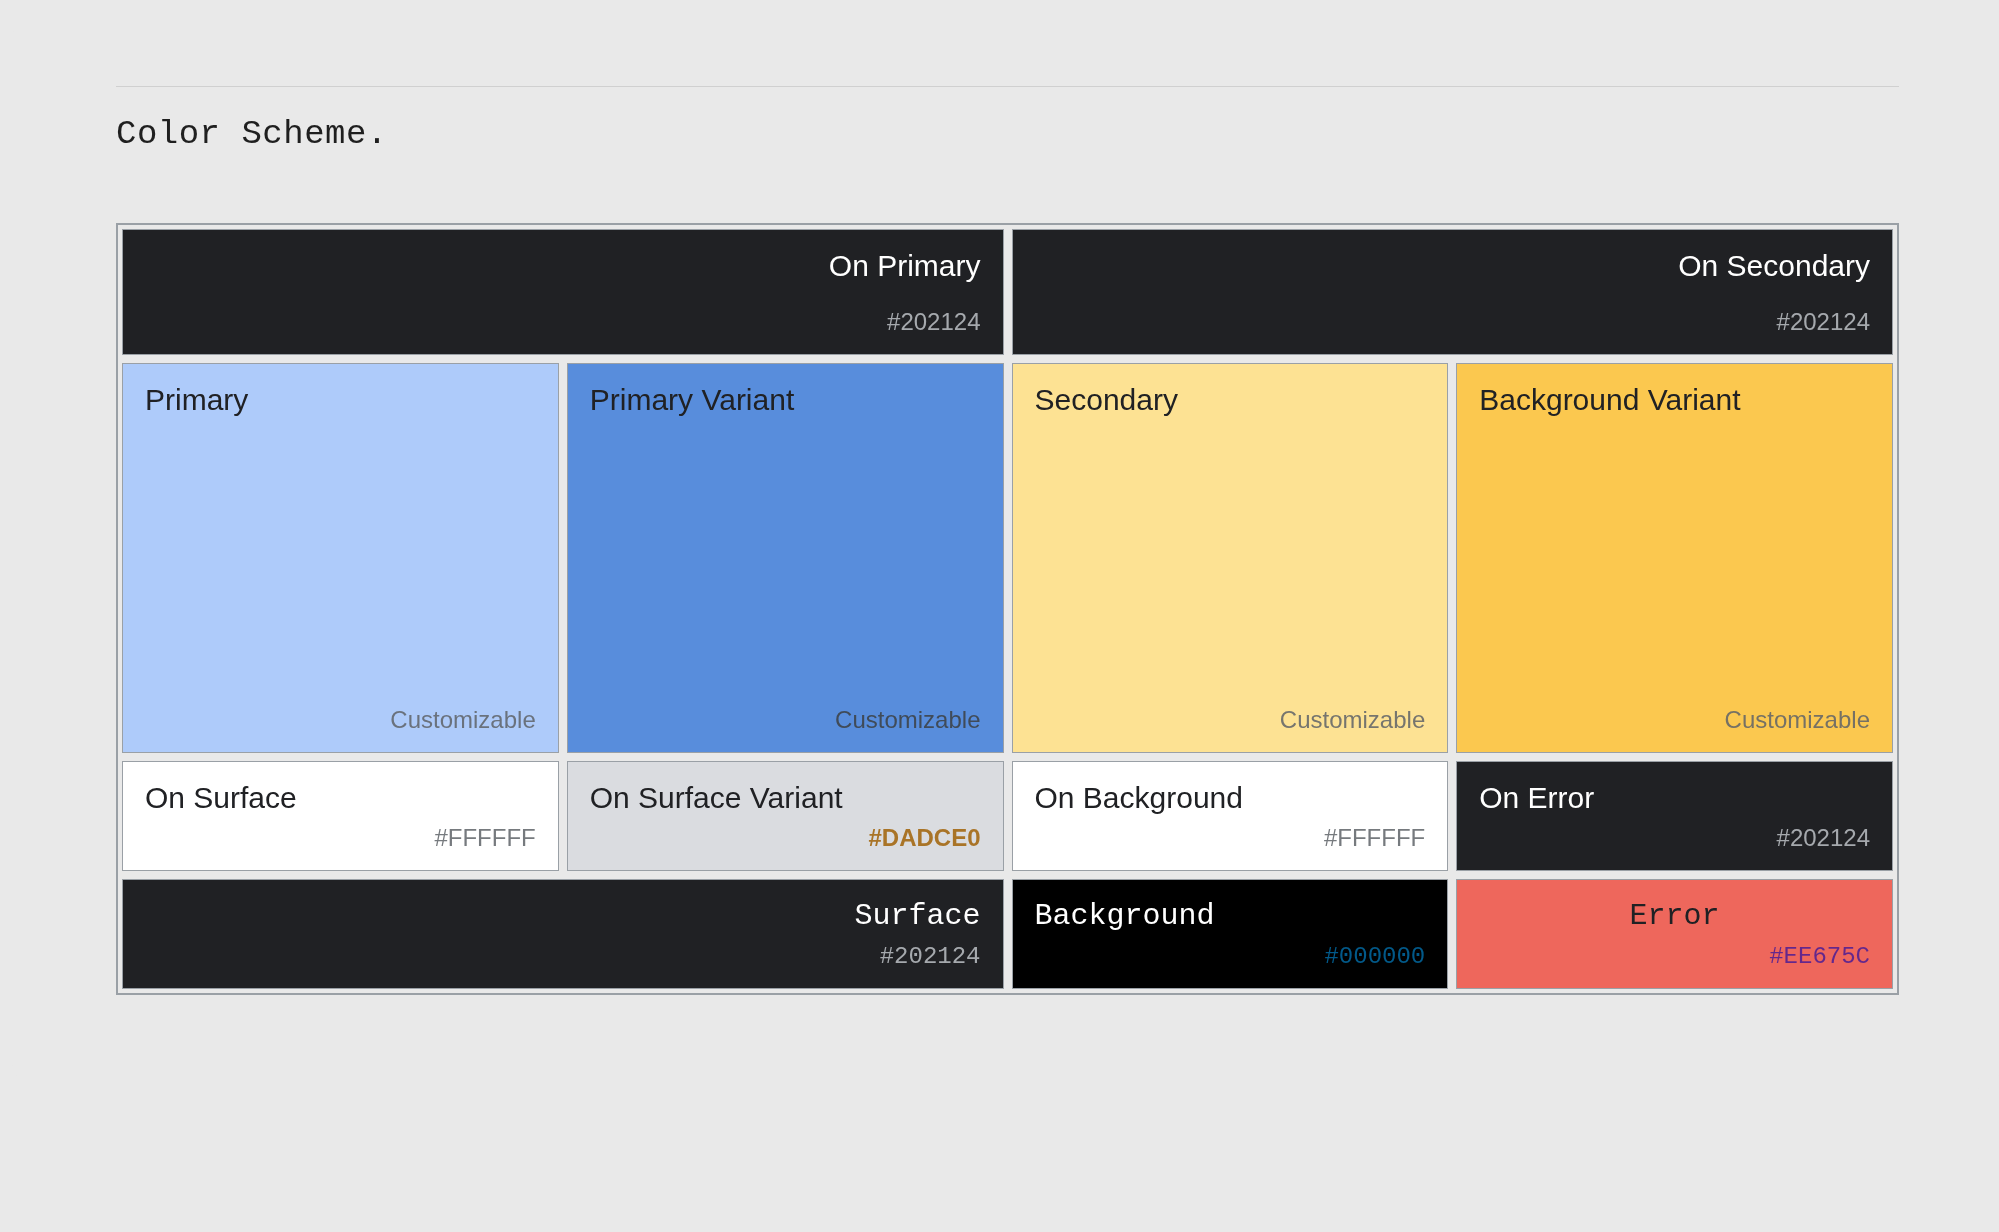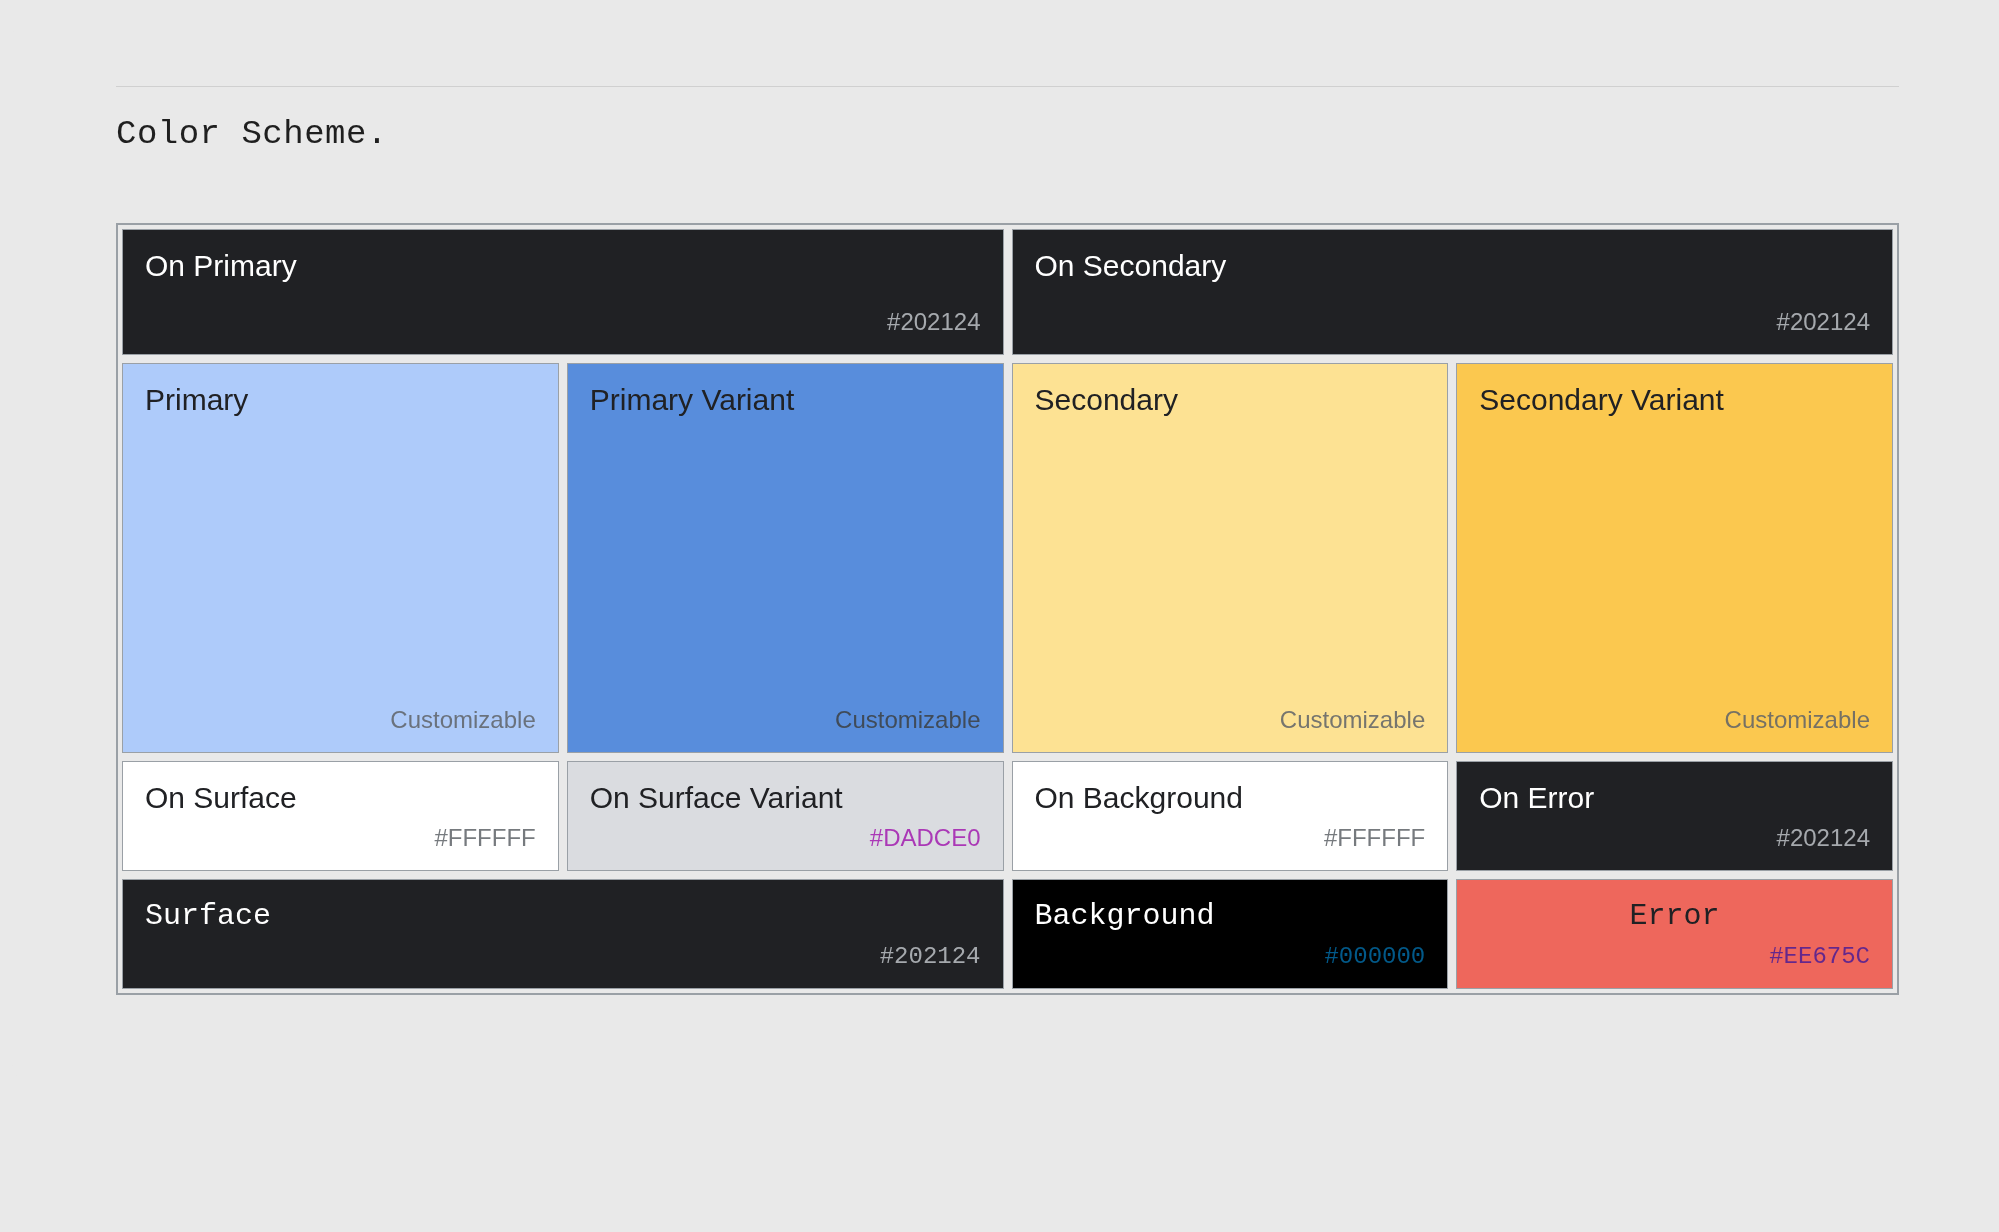--- a/index.html
+++ b/index.html
@@ -53,21 +53,21 @@
     text-align: right;
     align-self: flex-end;
     opacity: 0.85;
   }
   
   .row-top    { height: 126px; }
   .row-tall   { height: 390px; }
   .row-short  { height: 110px; }
   .row-bottom { height: 110px; font-family: Liberation Mono, monospace; }
   
-  .span2 { grid-column: span 2; }
+  .span2 { grid-column: span 2; align-items: flex-end; }
 </style>
 </head>
 <body>
 
 <div class="card">
   <hr class="hr">
   <div class="title">Color Scheme.</div>
 
   <div class="grid">
 
@@ -86,31 +86,31 @@
     </div>
     <div class="swatch row-tall" style="background:#588ddc;color:#202124;">
       <div class="name">Primary Variant</div>
       <div class="value" style="color:#3c4043;">Customizable</div>
     </div>
     <div class="swatch row-tall" style="background:#fde293;color:#202124;">
       <div class="name">Secondary</div>
       <div class="value" style="color:#5f6368;">Customizable</div>
     </div>
     <div class="swatch row-tall" style="background:#fbc84f;color:#202124;">
-      <div class="name">Secondary Variant</div>
+      <div class="name">Background Variant</div>
       <div class="value" style="color:#5f6368;">Customizable</div>
     </div>
 
     <div class="swatch row-short" style="background:#ffffff;color:#202124;">
       <div class="name">On Surface</div>
       <div class="value" style="color:#5f6368;">#FFFFFF</div>
     </div>
     <div class="swatch row-short" style="background:#dadce0;color:#202124;">
       <div class="name">On Surface Variant</div>
-      <div class="value" style="color:#a21caf;">#DADCE0</div>
+      <div class="value" style="color:#a16207;font-weight:bold;">#DADCE0</div>
     </div>
     <div class="swatch row-short" style="background:#ffffff;color:#202124;">
       <div class="name">On Background</div>
       <div class="value" style="color:#5f6368;">#FFFFFF</div>
     </div>
     <div class="swatch row-short" style="background:#202124;color:#ffffff;">
       <div class="name">On Error</div>
       <div class="value" style="color:#bdc1c6;">#202124</div>
     </div>
 

